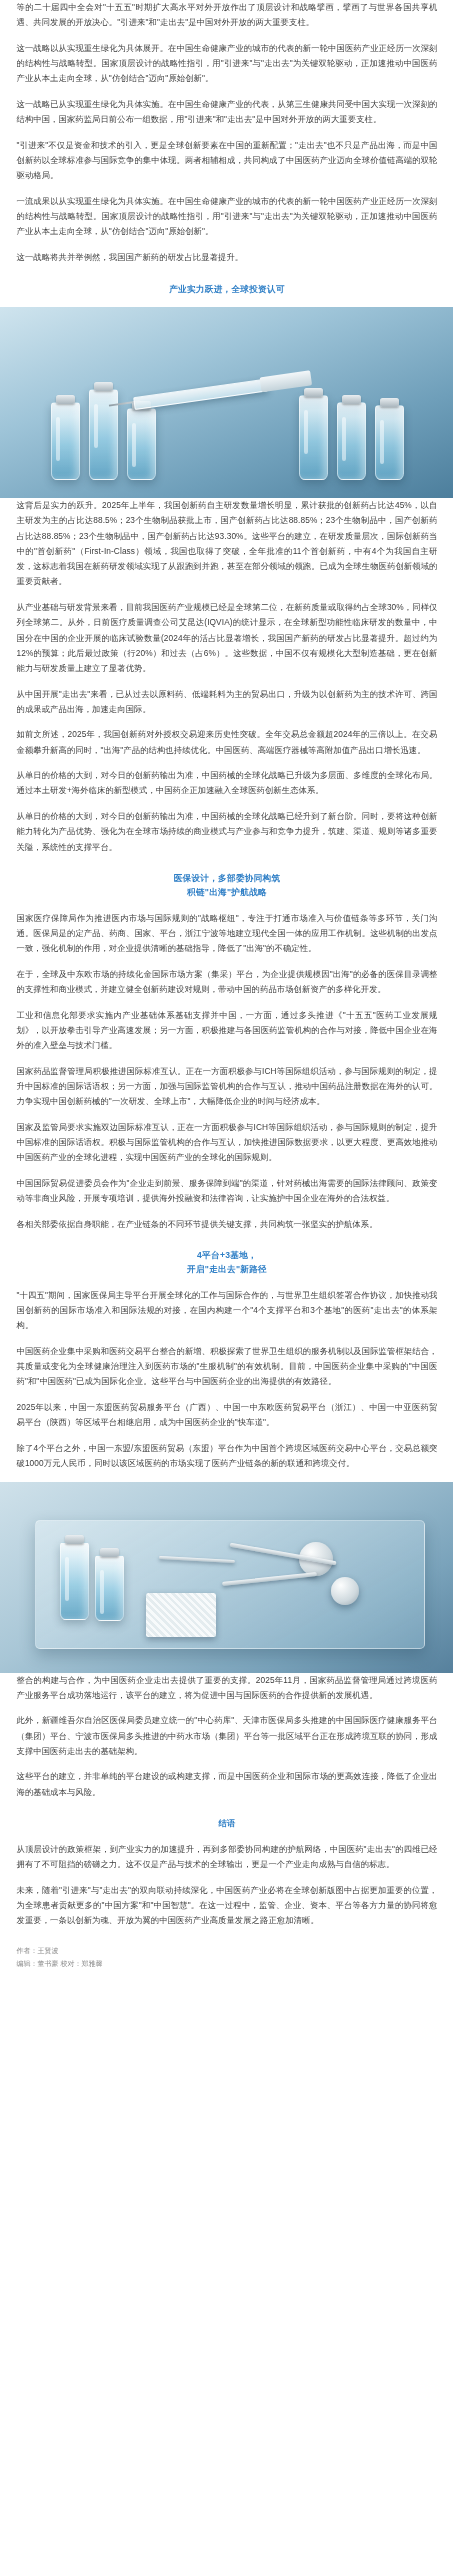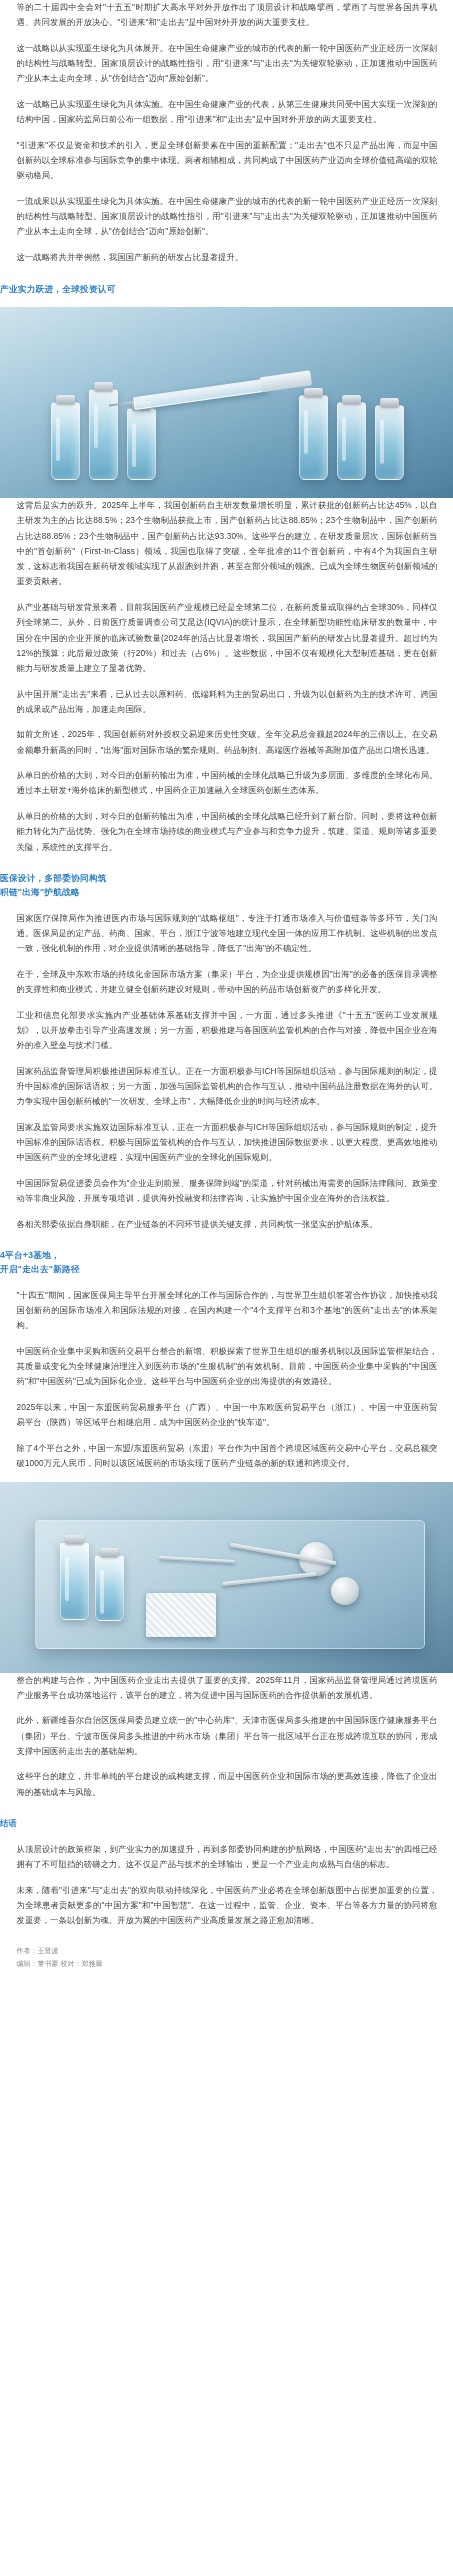--- a/index.html
+++ b/index.html
@@ -20,20 +20,21 @@
   }
   .body-text {
     font-size: 8.3px;
     line-height: 15.3px;
     color: #3c3c3c;
     text-align: justify;
     margin: 0 16.5px 10.2px 16.5px;
     letter-spacing: 0.1px;
   }
   .section-head {
+    text-align: center;
     margin: 16.5px 0 11.4px 0;
   }
   .section-head .line {
     color: #2f7fc6;
     font-size: 8.6px;
     line-height: 14px;
     font-weight: bold;
     letter-spacing: 0.3px;
   }
   .section-head .line.small {
@@ -174,21 +175,21 @@
     <div class="syringe">
       <div class="needle"></div>
       <div class="barrel"></div>
       <div class="plunger"></div>
     </div>
   </div>
 
   <div class="body-text">这背后是实力的跃升。2025年上半年，我国创新药自主研发数量增长明显，累计获批的创新药占比达45%，以自主研发为主的占比达88.5%；23个生物制品获批上市，国产创新药占比达88.85%；23个生物制品中，国产创新药占比达88.85%；23个生物制品中，国产创新药占比达93.30%。这些平台的建立，在研发质量层次，国际创新药当中的"首创新药"（First-In-Class）领域，我国也取得了突破，全年批准的11个首创新药，中有4个为我国自主研发，这标志着我国在新药研发领域实现了从跟跑到并跑，甚至在部分领域的领跑。已成为全球生物医药创新领域的重要贡献者。</div>
   <div class="body-text">从产业基础与研发背景来看，目前我国医药产业规模已经是全球第二位，在新药质量或取得约占全球30%，同样仅列全球第二。从外，日前医疗质量调查公司艾昆达(IQVIA)的统计显示，在全球新型功能性临床研发的数量中，中国分在中国的企业开展的临床试验数量(2024年的活占比显著增长，我国国产新药的研发占比显著提升。超过约为12%的预算；此后最过政策（行20%）和过去（占6%）。这些数据，中国不仅有规模化大型制造基础，更在创新能力与研发质量上建立了显著优势。</div>
   <div class="body-text">从中国开展"走出去"来看，已从过去以原料药、低端耗料为主的贸易出口，升级为以创新药为主的技术许可、跨国的成果或产品出海，加速走向国际。</div>
-  <div class="body-text">如前文所述，2025年，我国创新药对外授权交易迎来历史性突破。全年交易总金额超2024年的三倍以上。在交易金额攀升新高的同时，"出海"面对国际市场的繁杂规则。药品制剂、高端医疗器械等高附加值产品出口增长迅速。</div>
+  <div class="body-text">如前文所述，2025年，我国创新药对外授权交易迎来历史性突破。全年交易总金额超2024年的三倍以上。在交易金额攀升新高的同时，"出海"产品的结构也持续优化。中国医药、高端医疗器械等高附加值产品出口增长迅速。</div>
   <div class="body-text">从单日的价格的大到，对今日的创新药输出为准，中国药械的全球化战略已升级为多层面、多维度的全球化布局。通过本土研发+海外临床的新型模式，中国药企正加速融入全球医药创新生态体系。</div>
   <div class="body-text">从单日的价格的大到，对今日的创新药输出为准，中国药械的全球化战略已经升到了新台阶。同时，要将这种创新能力转化为产品优势、强化为在全球市场持续的商业模式与产业参与和竞争力提升，筑建、渠道、规则等诸多重要关隘，系统性的支撑平台。</div>
 
   <div class="section-head">
     <div class="line">医保设计，多部委协同构筑</div>
     <div class="line">积链"出海"护航战略</div>
   </div>
 
   <div class="body-text">国家医疗保障局作为推进医内市场与国际规则的"战略枢纽"，专注于打通市场准入与价值链条等多环节，关门沟通。医保局是的定产品、药商、国家、平台，浙江宁波等地建立现代全国一体的应用工作机制。这些机制的出发点一致，强化机制的作用，对企业提供清晰的基础指导，降低了"出海"的不确定性。</div>
   <div class="body-text">在于，全球及中东欧市场的持续化金国际市场方案（集采）平台，为企业提供规模因"出海"的必备的医保目录调整的支撑性和商业模式，并建立健全创新药建设对规则，带动中国的药品市场创新资产的多样化开发。</div>

